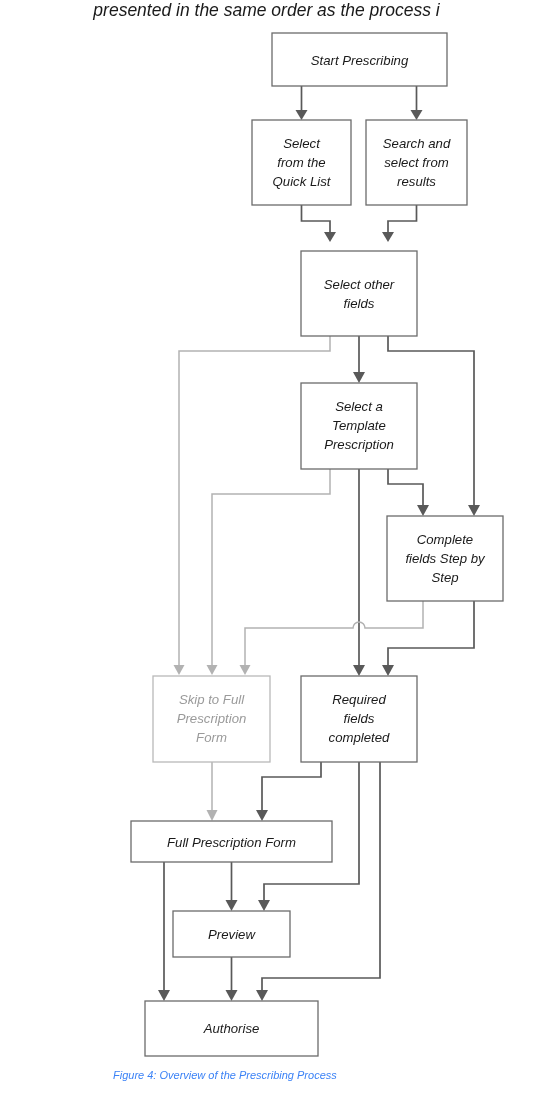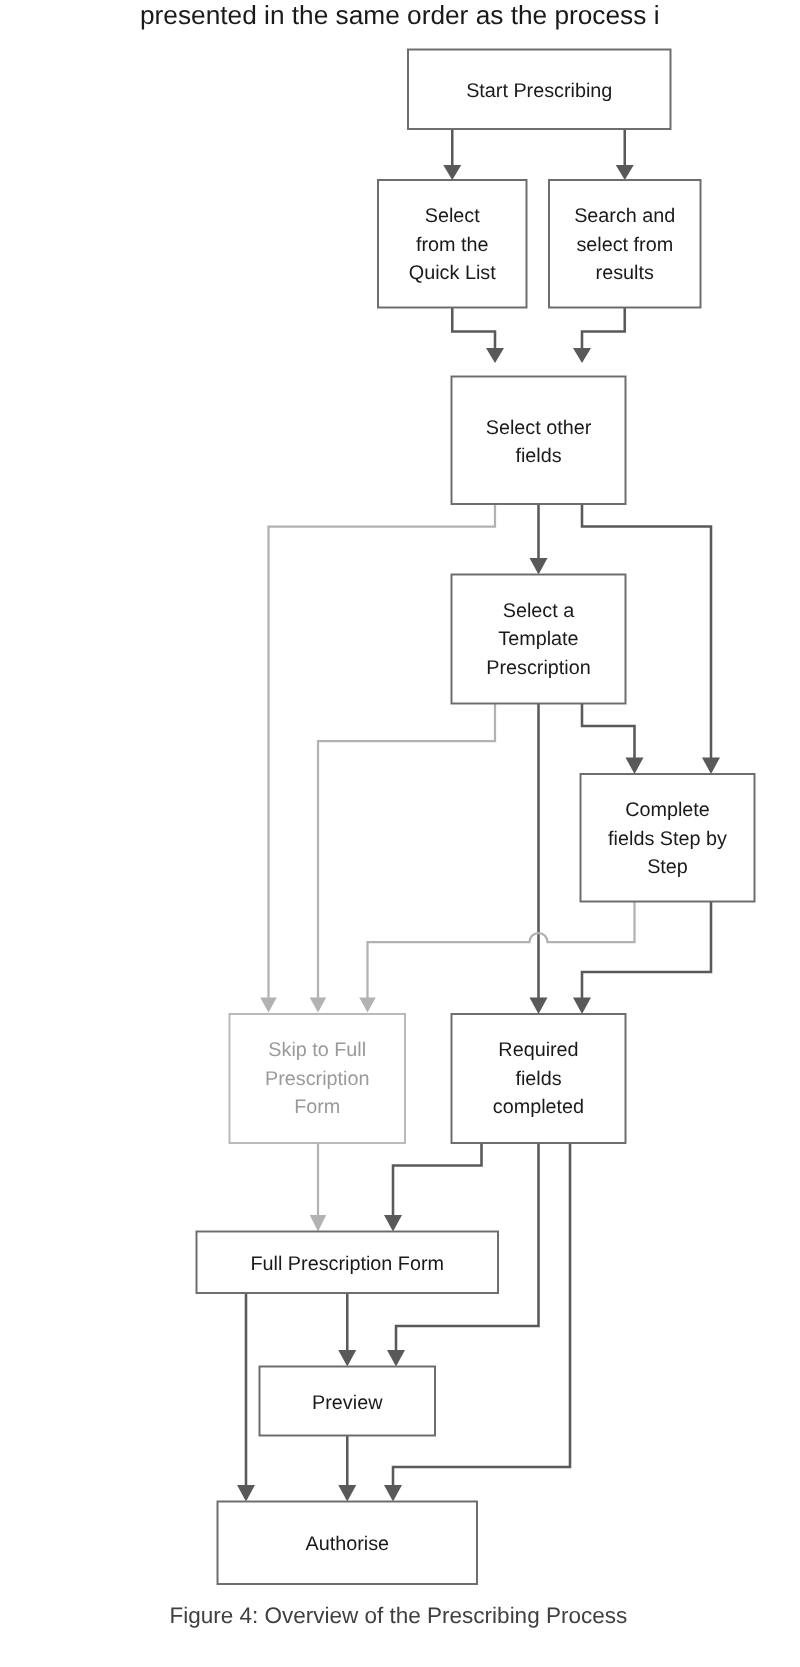--- a/index.html
+++ b/index.html
@@ -11,38 +11,39 @@
     width: 533px;
     height: 1111px;
     position: relative;
     font-family: "Liberation Sans", sans-serif;
     overflow: hidden;
   }
   #page-root {
     position: relative;
     width: 533px;
     height: 859px;
+    font-style: italic;
   }
   .body-text {
     position: absolute;
     left: 0;
     top: 0;
     width: 533px;
     font-size: 17.5px;
     color: #1a1a1a;
     text-align: center;
     white-space: nowrap;
     letter-spacing: 0px;
   }
   .figure-caption {
     position: absolute;
     left: 113px;
     top: 1069px;
-    font-size: 15px;
-    color: #404040;
+    font-size: 11px;
+    color: #3b82f6;
     white-space: nowrap;
   }
   svg#flow {
     position: absolute;
     left: 0;
     top: 0;
   }
   .node-label {
     font-family: "Liberation Sans", sans-serif;
     font-size: 13.2px;

